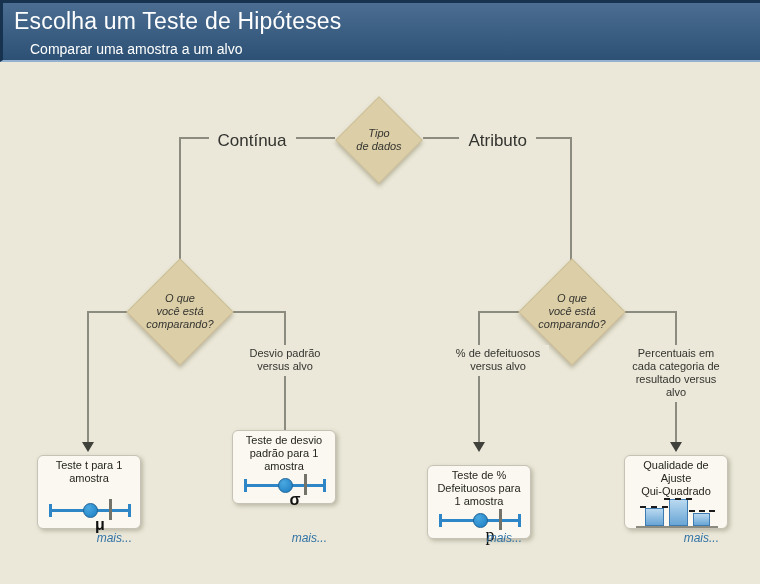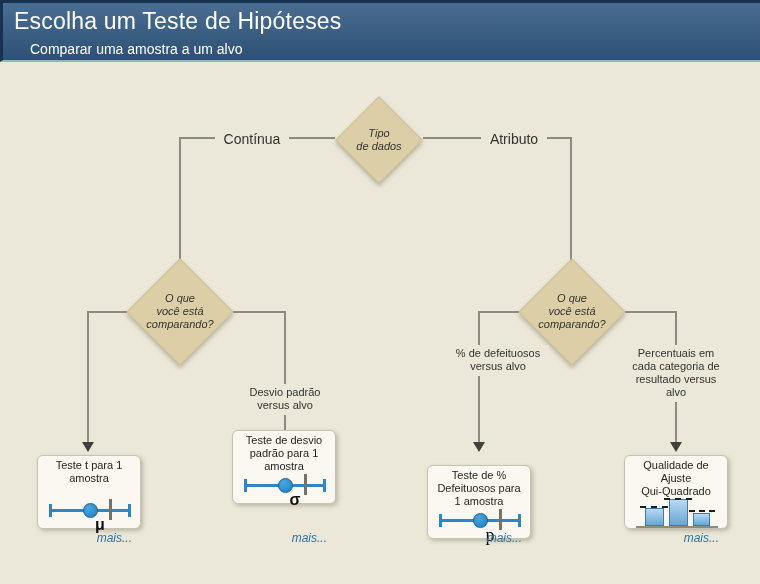--- a/index.html
+++ b/index.html
@@ -15,21 +15,21 @@
     border-bottom:2px solid #94b2cf;
   }
   .hdr h1 { position:absolute; left:11px; top:5px; color:#ffffff; font-size:23px; font-weight:normal; letter-spacing:.2px; }
   .hdr .sub { position:absolute; left:27px; top:38px; color:#ffffff; font-size:14px; font-weight:normal; }
 
   
   .hline { position:absolute; height:2px; background:#8b8b80; }
   .vline { position:absolute; width:2px;  background:#8b8b80; }
 
   
-  .linelabel { position:absolute; text-align:center; font-size:14px; color:#33332f; }
+  .linelabel { position:absolute; text-align:center; font-size:17px; color:#33332f; }
   .linelabel span { background:#ebe8d9; padding:1px 9px; display:inline-block; }
 
   
   .branchlabel { position:absolute; text-align:center; font-size:11px; line-height:13px; color:#33332f; background:#ebe8d9; padding:2px 0 3px 0; }
 
   
   .dshape { position:absolute; background:#dccea7; border:1px solid #cdbf96;
             transform:rotate(45deg); filter:drop-shadow(2px 2px 2px rgba(90,80,50,.35)); }
   .dtext { position:absolute; text-align:center; font-size:11px; line-height:13px; color:#33332f; }
   .dtext span { display:block;font-style:italic; }
@@ -91,21 +91,21 @@
   <div class="vline" style="left:284px; top:311px; height:131px;"></div>
 
   <div class="hline" style="left:479px; top:311px; width:40px;"></div>
   <div class="vline" style="left:478px; top:311px; height:131px;"></div>
   <div class="hline" style="left:625px; top:311px; width:52px;"></div>
   <div class="vline" style="left:675px; top:311px; height:131px;"></div>
 
   <div class="linelabel" style="left:200px; top:130px; width:104px;">
     <span>Contínua</span>
   </div>
-  <div class="linelabel" style="left:462px; top:130px; width:104px;">
+  <div class="linelabel" style="left:432px; top:130px; width:104px;text-align:right;">
     <span>Atributo</span>
   </div>
 
   <div class="dshape" style="left:348px; top:109px; width:62px; height:62px;"></div>
   <div class="dtext" style="left:334px; top:127px; width:90px;">
     <span>Tipo</span>
     <span>de dados</span>
   </div>
 
   <div class="dshape" style="left:142px; top:274px; width:76px; height:76px;"></div>
@@ -115,21 +115,21 @@
     <span>comparando?</span>
   </div>
 
   <div class="dshape" style="left:534px; top:274px; width:76px; height:76px;"></div>
   <div class="dtext" style="left:527px; top:292px; width:90px;">
     <span>O que</span>
     <span>você está</span>
     <span>comparando?</span>
   </div>
 
-  <div class="branchlabel" style="left:235px; top:345px; width:100px;margin-top:39px;">
+  <div class="branchlabel" style="left:235px; top:345px; width:100px;">
     <span style="display:block">Desvio padrão</span>
     <span style="display:block">versus alvo</span>
   </div>
   <div class="branchlabel" style="left:447px; top:345px; width:102px;">
     <span style="display:block">% de defeituosos</span>
     <span style="display:block">versus alvo</span>
   </div>
   <div class="branchlabel" style="left:622px; top:345px; width:108px;">
     <span style="display:block">Percentuais em</span>
     <span style="display:block">cada categoria de</span>

